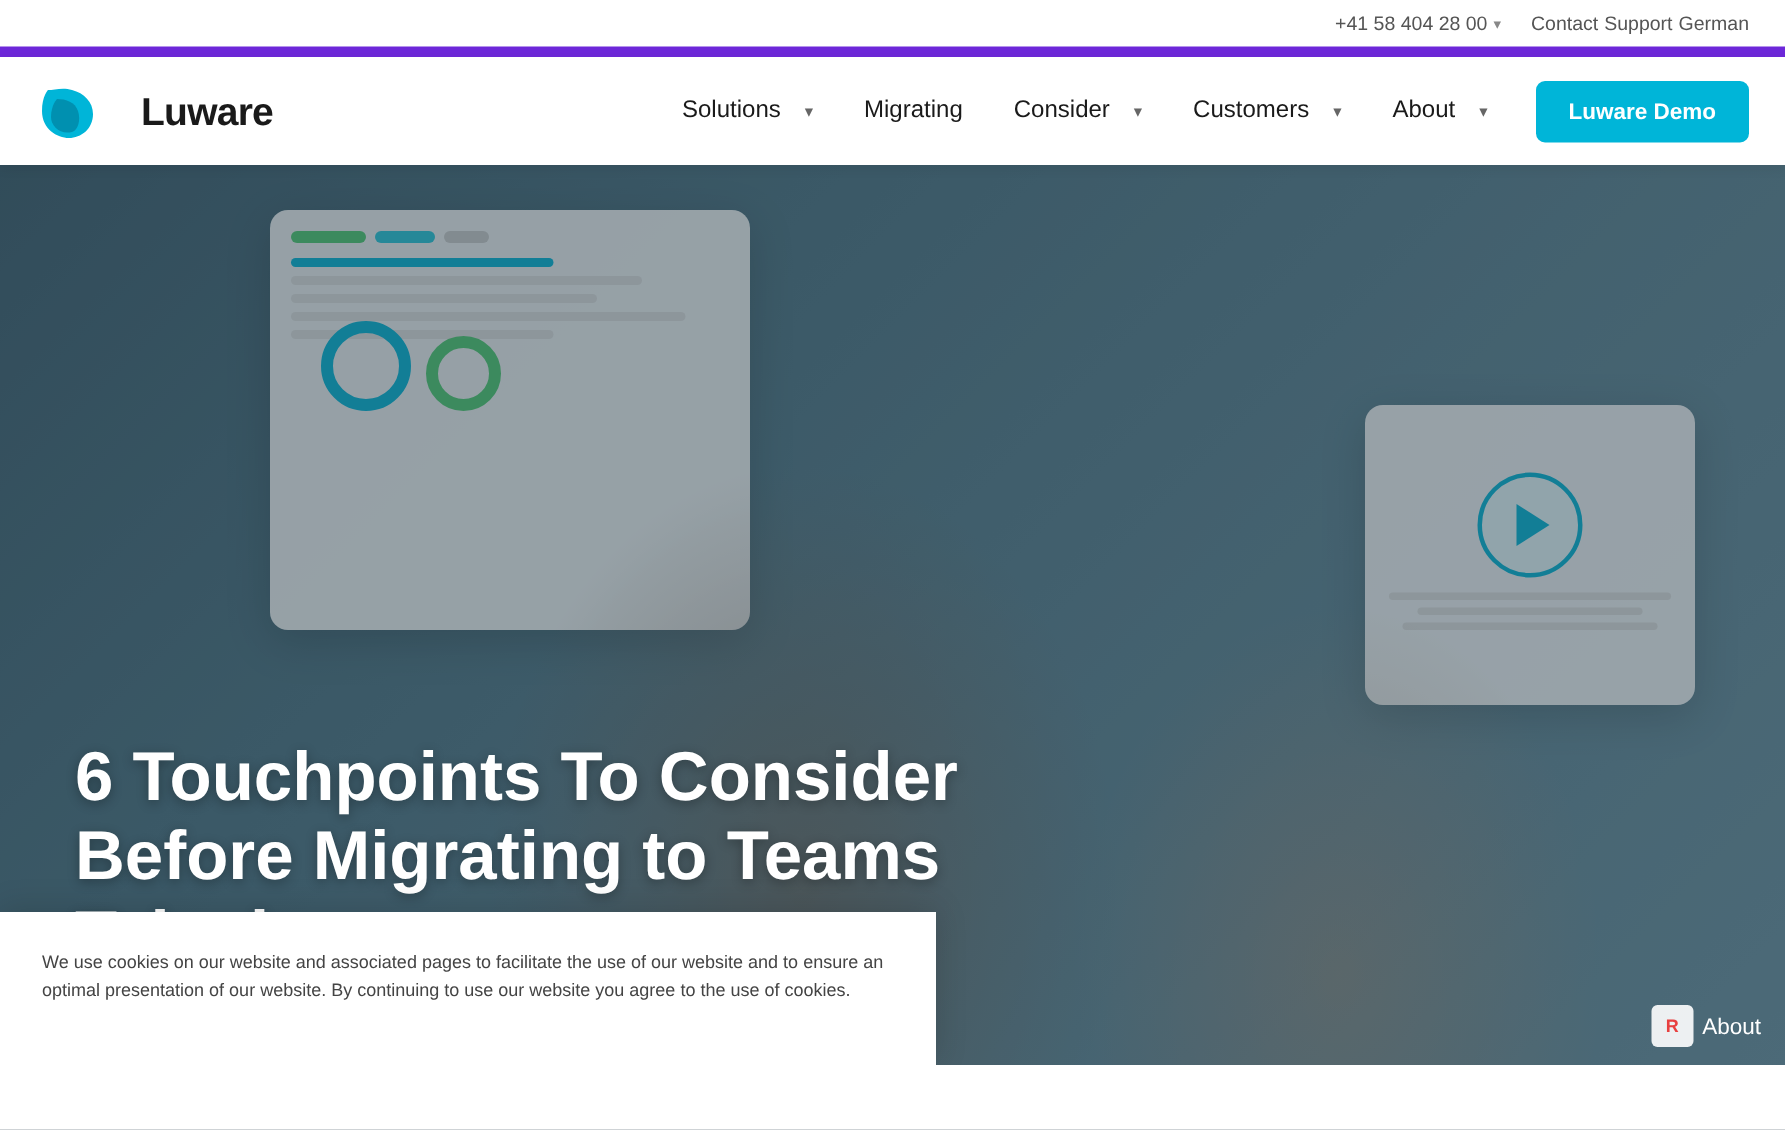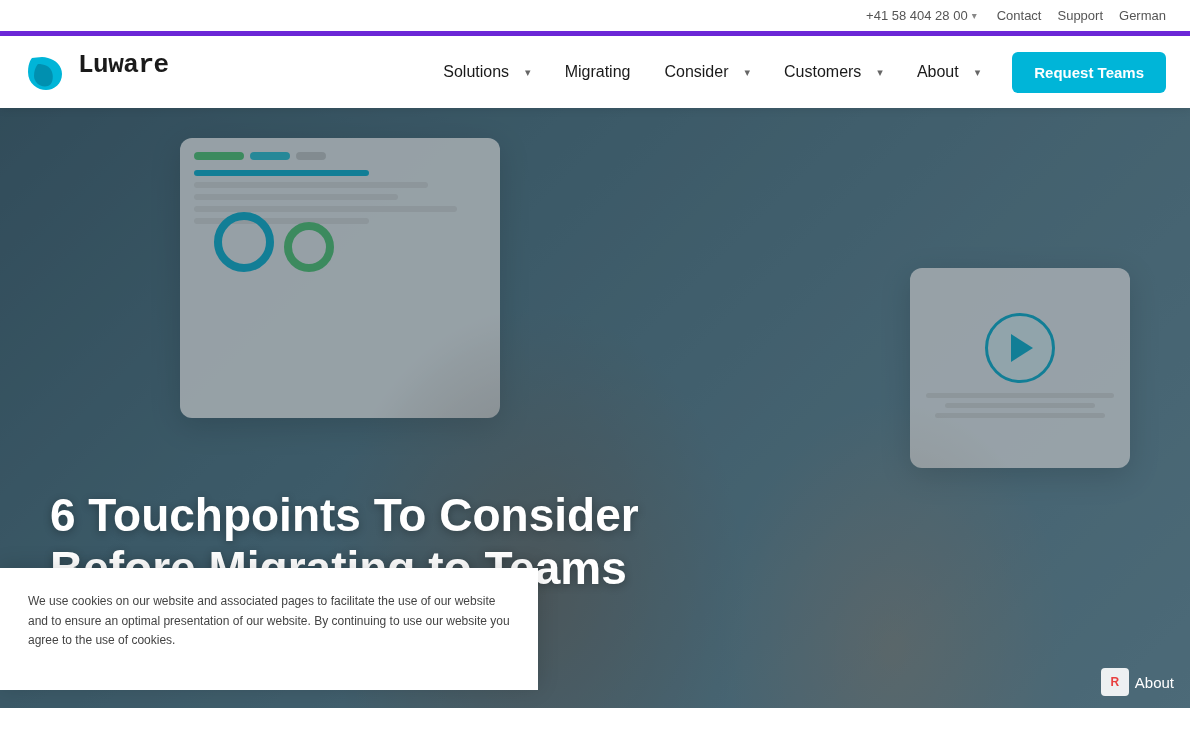--- a/index.html
+++ b/index.html
@@ -7,35 +7,35 @@
 
     
     .top-bar {
       background: #fff;
       display: flex;
       justify-content: flex-end;
       align-items: center;
       padding: 8px 24px;
       font-size: 13px;
       color: #555;
-      border-bottom: 5px solid #6d28d9;
+      border-bottom: 7px solid #6d28d9;
     }
     .top-bar-phone {
       display: flex;
       align-items: center;
       gap: 4px;
       margin-right: 20px;
     }
     .top-bar-phone .chevron {
       font-size: 10px;
       color: #888;
     }
     .top-bar-links {
       display: flex;
-      gap: 16px;
+      gap: 4px;
     }
     .top-bar-links a {
       color: #555;
       text-decoration: none;
       font-size: 13px;
     }
 
     
     .header {
       background: #fff;
@@ -43,23 +43,23 @@
       align-items: center;
       justify-content: space-between;
       padding: 0 24px;
       height: 72px;
       box-shadow: 0 2px 8px rgba(0,0,0,0.08);
       position: relative;
       z-index: 10;
     }
     .logo {
       display: flex;
-      gap: 10px;
+      align-items: center;
+      gap: 26px;
       text-decoration: none;
-      font-family: Liberation Mono, monospace;
     }
     .logo-icon {
       width: 44px;
       height: 44px;
     }
     .logo-text {
       font-size: 26px;
       font-weight: 700;
       color: #1a1a1a;
       letter-spacing: -0.5px;
@@ -229,23 +229,23 @@
       font-weight: 800;
       color: #fff;
       line-height: 1.15;
       max-width: 680px;
       text-shadow: 0 2px 8px rgba(0,0,0,0.3);
     }
 
     
     .cookie-banner {
       position: absolute;
-      bottom: 18px;
+      bottom: 0;
       left: 0;
-      width: 538px;
+      width: 624px;
       background: #fff;
       padding: 24px 28px;
       z-index: 20;
       box-shadow: 0 -2px 20px rgba(0,0,0,0.15);
     }
     .cookie-text {
       font-size: 12px;
       color: #444;
       line-height: 1.6;
       margin-bottom: 16px;
@@ -337,21 +337,21 @@
       <span class="chevron">▾</span>
     </a>
     <a class="nav-item" href="#">
       <span>Customers</span>
       <span class="chevron">▾</span>
     </a>
     <a class="nav-item" href="#">
       <span>About</span>
       <span class="chevron">▾</span>
     </a>
-    <button class="request-demo-btn">Request Teams</button>
+    <button class="request-demo-btn">Luware Demo</button>
   </nav>
 </header>
 
 <div class="hero">
 
   <div class="hero-bg"></div>
 
   <div class="hero-dashboard-left">
     <div class="dashboard-bar-row">
       <div class="db-bar green" style="width:50px"></div>

